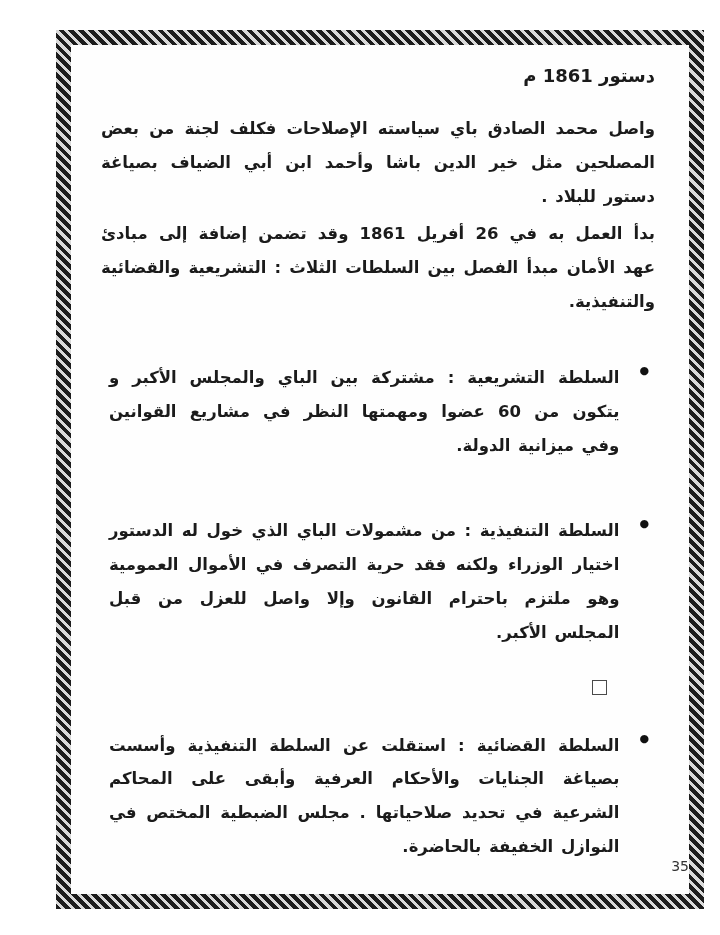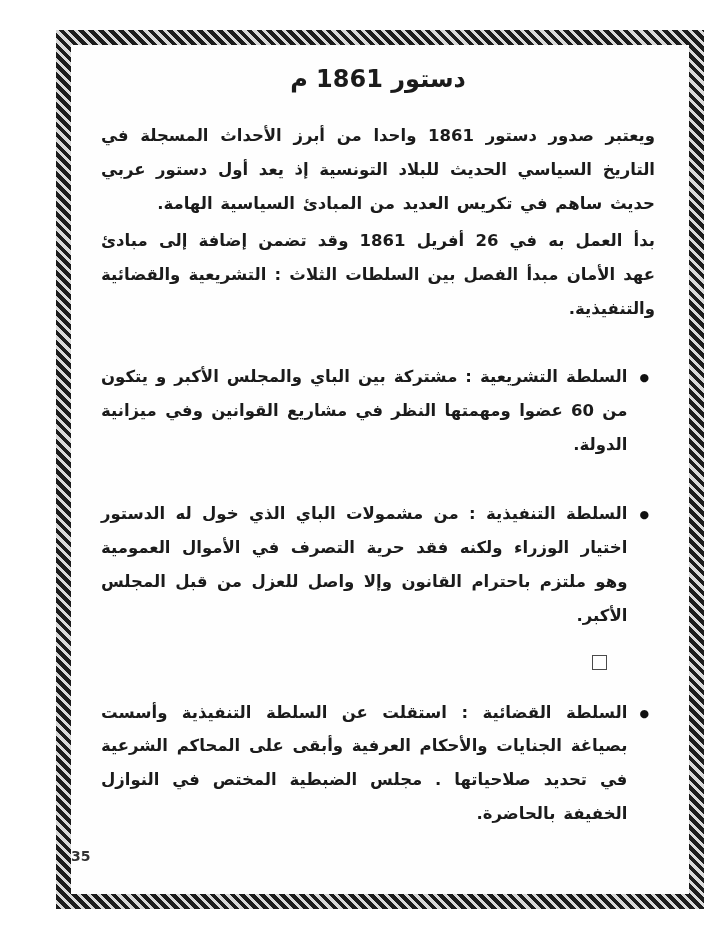--- a/index.html
+++ b/index.html
@@ -28,22 +28,22 @@
   }
   .content{
     position:relative;
     height:100%;
     padding:14px 34px 10px 30px;
     box-sizing:border-box;
     direction:rtl;
     color:#1b1b1b;
   }
   .title{
-    text-align:center;
-    font-size:24px;
+    text-align:right;
+    font-size:18px;
     font-weight:bold;
     margin:6px 0 26px 0;
     letter-spacing:.5px;
   }
   p.para{
     font-size:16.5px;
     font-weight:bold;
     line-height:2.05;
     margin:0 0 4px 0;
     text-align:justify;
@@ -62,55 +62,55 @@
   .bullet .dot{
     font-size:11px;
     line-height:1;
     margin-top:12px;
     color:#111;
   }
   .bullet p{
     font-size:16.5px;
     font-weight:bold;
     line-height:2.05;
-    margin:0;
+    margin:8px;
     text-align:justify;
     word-spacing:2px;
     flex:1;
   }
   .checkbox{
     width:13px;
     height:13px;
     border:1.6px solid #4a4a4a;
     background:#fff;
     margin:-14px 48px 26px 0;
   }
   .page-number{
     position:absolute;
-    bottom:30px;
+    bottom:20px;
     left:0;
     width:100%;
-    text-align:left;
+    text-align:right;
     font-size:14px;
     color:#333;
-    font-weight:bold;
+    font-weight:normal;
     direction:ltr;
   }
 </style>
 </head>
 <body>
 
 <div class="scan">
   <div class="sheet">
     <div class="content">
 
       <div class="title">دستور 1861 م</div>
 
+      <p class="para">واصل محمد الصادق باي سياسته الإصلاحات فكلف لجنة من بعض المصلحين مثل خير الدين باشا وأحمد ابن أبي الضياف بصياغة دستور للبلاد .</p>
 
-      <p class="para">ويعتبر صدور دستور 1861 واحدا من أبرز الأحداث المسجلة في التاريخ السياسي الحديث للبلاد التونسية إذ يعد أول دستور عربي حديث ساهم في تكريس العديد من المبادئ السياسية الهامة.</p>
 
       <p class="para">بدأ العمل به في 26 أفريل 1861 وقد تضمن إضافة إلى مبادئ عهد الأمان مبدأ الفصل بين السلطات الثلاث : التشريعية والقضائية والتنفيذية.</p>
 
       <div class="bullets">
 
         <div class="bullet">
           <span class="dot">●</span>
           <p>السلطة التشريعية : مشتركة بين الباي والمجلس الأكبر و يتكون من 60 عضوا ومهمتها النظر في مشاريع القوانين وفي ميزانية الدولة.</p>
         </div>
 

